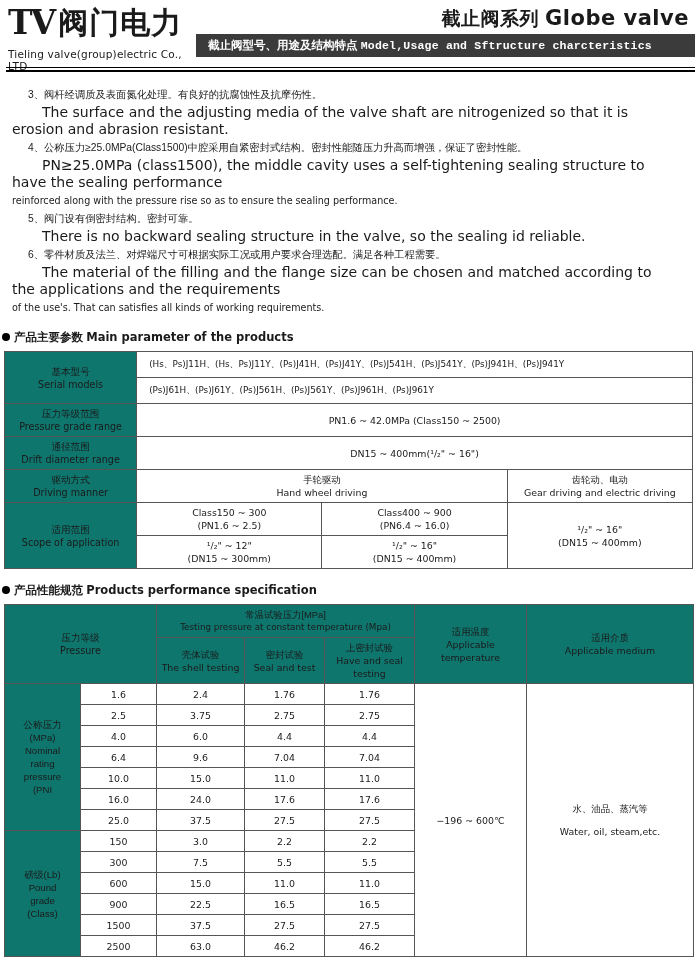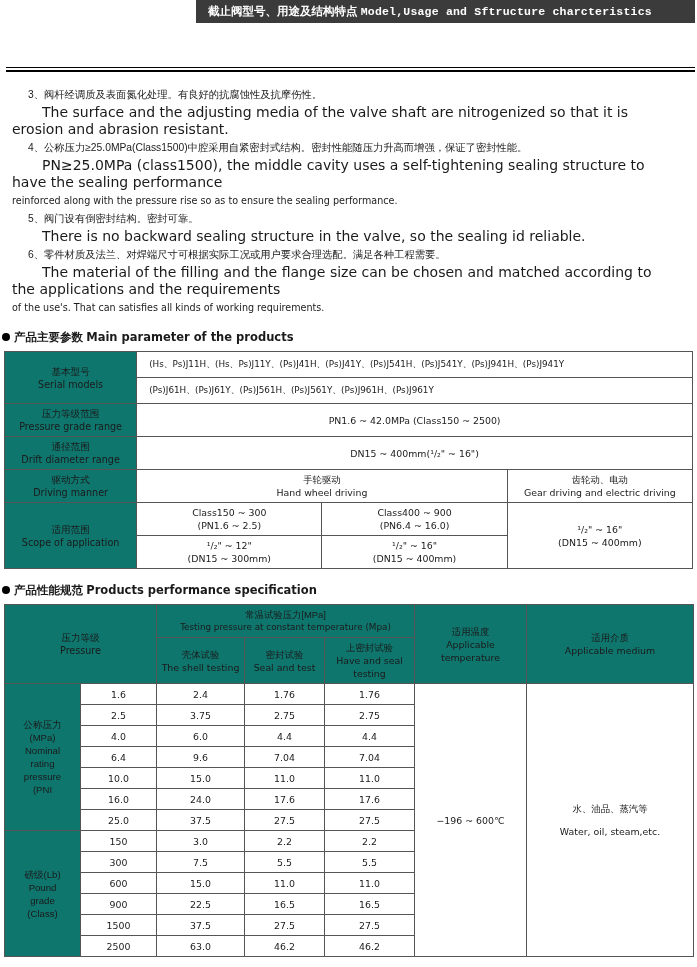--- a/index.html
+++ b/index.html
@@ -139,23 +139,34 @@
   #tbl-perf td { height: 21px; }
   #tbl-perf .hdr { height: 24px; }
 
   .tbl-wrap { margin-top: 2px; }
   .small { font-size: 8.8px; }
 </style>
 </head>
 <body>
 
 <div class="header">
+  <div class="hdr-title">
+    <span class="cn">截止阀系列</span>
+    <span class="en">Globe valve</span>
+  </div>
   <div class="hdr-bar">
     <span>截止阀型号、用途及结构特点</span>
     <span class="en">Model,Usage and Sftructure charcteristics</span>
+  </div>
+  <div class="logo-block">
+    <div class="logo-row">
+      <span class="logo-mark">TV</span>
+      <span class="logo-cn">阀门电力</span>
+    </div>
+    <div class="logo-en">Tieling valve(group)electric Co., LTD</div>
   </div>
   <div class="hdr-rule"></div>
   <div class="hdr-rule2"></div>
 </div>
 
 <div class="para">
   <p class="p-cn">3、阀杆经调质及表面氮化处理。有良好的抗腐蚀性及抗摩伤性。</p>
   <p class="p-en">The surface and the adjusting media of the valve shaft are nitrogenized so that it is erosion and abrasion resistant.</p>
   <p class="p-cn">4、公称压力≥25.0MPa(Class1500)中腔采用自紧密封式结构。密封性能随压力升高而增强，保证了密封性能。</p>
   <p class="p-en">PN≥25.0MPa (class1500), the middle cavity uses a self-tightening sealing structure to have the sealing performance</p>

